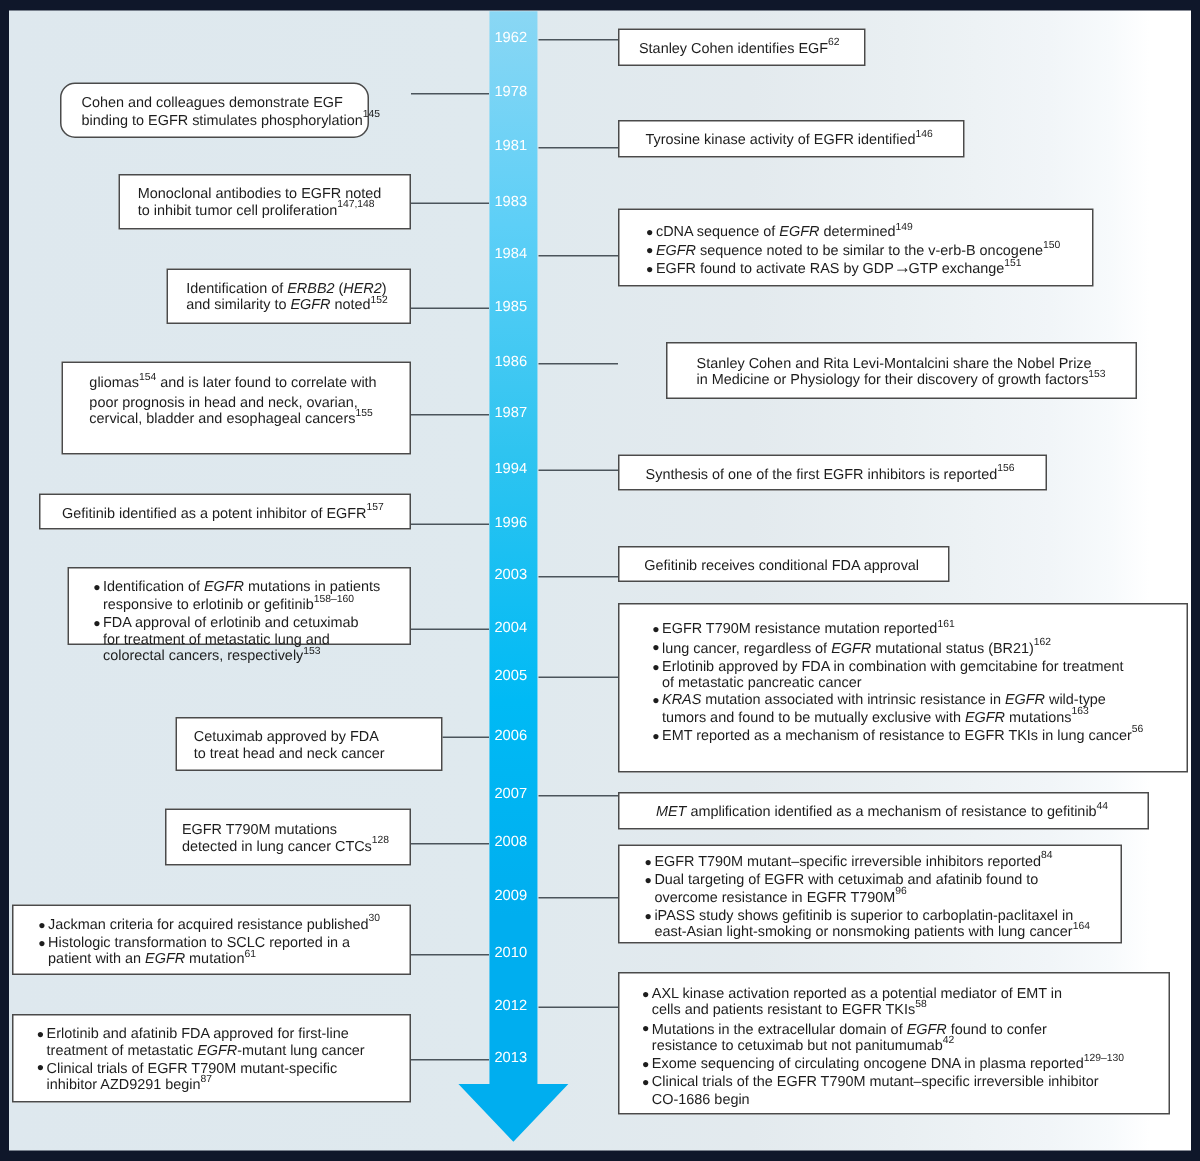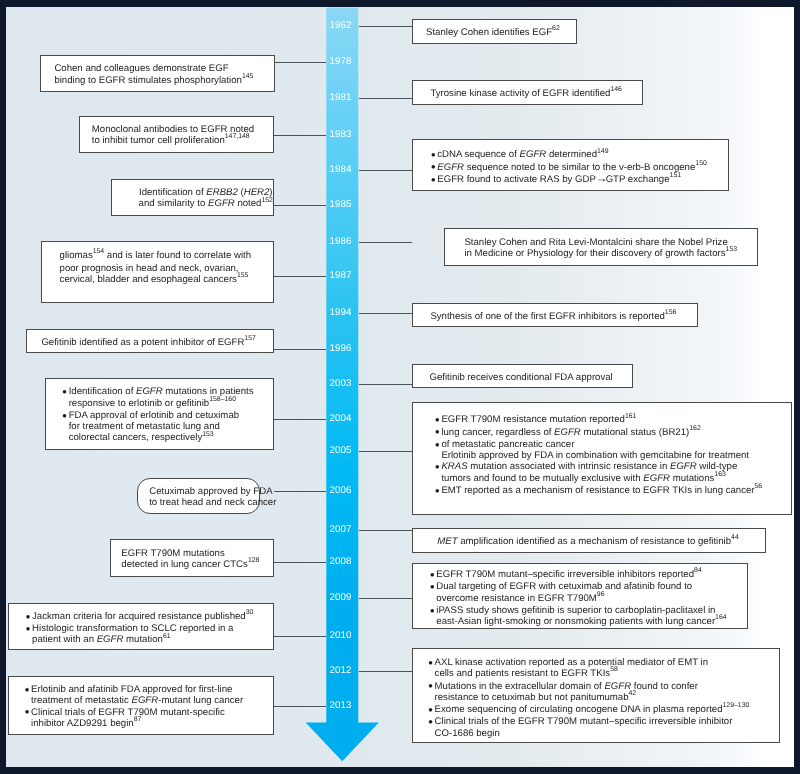--- a/index.html
+++ b/index.html
@@ -89,21 +89,21 @@
       <div class="lead" style="left: 274.1px; width: 51.7px; top: 636px;"></div>
       <div class="lead" style="left: 358.8px; width: 53.2px; top: 671px;"></div>
       <div class="lead" style="left: 274.1px; width: 51.7px; top: 706px;"></div>
     </div>
   <div id="boxes">
       <div class="box" style="left: 412px; top: 18.9px; width: 165px; height: 25.2px;">
         <div class="txt" style="left: 0px; top: 7.17px; width: 165px; text-align: left; padding-left: 13px;">
           <span class="ln">Stanley Cohen identifies EGF<sup>62</sup></span>
         </div>
       </div>
-      <div class="box" style="left: 39.9px; top: 54.6px; width: 235px; height: 37.6px;">
+      <div class="box" style="left: 39.9px; top: 54.6px; width: 206px; height: 37.6px; border-radius: 10px;">
         <div class="txt" style="left: 0px; top: 7.75px; width: 234.3px; text-align: left; padding-left: 13.5px;">
           <span class="ln">Cohen and colleagues demonstrate EGF</span>
           <span class="ln">binding to EGFR stimulates phosphorylation<sup>145</sup></span>
         </div>
       </div>
       <div class="box" style="left: 412px; top: 80.3px; width: 231px; height: 25px;">
         <div class="txt" style="left: 0px; top: 7.08px; width: 231px; text-align: left; padding-left: 17.4px;">
           <span class="ln">Tyrosine kinase activity of EGFR identified<sup>146</sup></span>
         </div>
       </div>
@@ -122,21 +122,21 @@
             <li>
               <span class="ln"><i>EGFR</i> sequence noted to be similar to the v-erb-B oncogene<sup>150</sup></span>
             </li>
             <li>
               <span class="ln">EGFR found to activate RAS by GDP<span class="arw">→</span>GTP exchange<sup>151</sup></span>
             </li>
           </ul>
         </div>
       </div>
       <div class="box" style="left: 111px; top: 178.6px; width: 163.2px; height: 37.3px;">
-        <div class="txt" style="left: 0px; top: 7.6px; width: 163.2px; text-align: center; padding-left: 12.2px;">
+        <div class="txt" style="left: 0px; top: 7.6px; width: 163.2px; text-align: left; padding-left: 12.2px;">
           <span class="ln">Identification of <i>ERBB2</i> (<i>HER2</i>)</span>
           <span class="ln">and similarity to <i>EGFR</i> noted<sup>152</sup></span>
         </div>
       </div>
       <div class="box" style="left: 411.6px; top: 227.5px; width: 314px; height: 38.6px; margin-left: 32px;">
         <div class="txt" style="left: 0px; top: 8.25px; width: 317.5px; text-align: left; padding-left: 19.8px;">
           <span class="ln">Stanley Cohen and Rita Levi-Montalcini share the Nobel Prize</span>
           <span class="ln">in Medicine or Physiology for their discovery of growth factors<sup>153</sup></span>
         </div>
       </div>
@@ -155,21 +155,21 @@
       <div class="box" style="left: 26.2px; top: 328.6px; width: 247.9px; height: 24.9px;">
         <div class="txt" style="left: 0px; top: 7.02px; width: 247.9px; text-align: left; padding-left: 14.2px;">
           <span class="ln">Gefitinib identified as a potent inhibitor of EGFR<sup>157</sup></span>
         </div>
       </div>
       <div class="box" style="left: 412px; top: 364.2px; width: 220.5px; height: 24.2px;">
         <div class="txt" style="left: 0px; top: 6.67px; width: 220.5px; text-align: left; padding-left: 16.5px;">
           <span class="ln">Gefitinib receives conditional FDA approval</span>
         </div>
       </div>
-      <div class="box" style="left: 45.2px; top: 377.9px; width: 229px; height: 72px;">
+      <div class="box" style="left: 45.2px; top: 377.9px; width: 229px; height: 52px;">
         <div class="txt" style="left: 0px; top: 7.58px; width: 229px;">
           <ul class="b" style="margin-left: 17.3px;">
             <li>
               <span class="ln">Identification of <i>EGFR</i> mutations in patients</span>
               <span class="ln ind2">responsive to erlotinib or gefitinib<sup>158–160</sup></span>
             </li>
             <li>
               <span class="ln">FDA approval of erlotinib and cetuximab</span>
               <span class="ln ind2">for treatment of metastatic lung and</span>
               <span class="ln ind2">colorectal cancers, respectively<sup>153</sup></span>
@@ -180,34 +180,34 @@
       <div class="box" style="left: 412px; top: 401.5px; width: 380.4px; height: 113.4px;">
         <div class="txt" style="left: 0px; top: 11.9px; width: 380.4px;">
           <ul class="b" style="margin-left: 23.2px;">
             <li>
               <span class="ln">EGFR T790M resistance mutation reported<sup>161</sup></span>
             </li>
             <li>
               <span class="ln ind2">lung cancer, regardless of <i>EGFR</i> mutational status (BR21)<sup>162</sup></span>
             </li>
             <li>
+              <span class="ln">Erlotinib approved by FDA in combination with gemcitabine for treatment</span>
               <span class="ln ind2">of metastatic pancreatic cancer</span>
-              <span class="ln">Erlotinib approved by FDA in combination with gemcitabine for treatment</span>
             </li>
             <li>
               <span class="ln"><i>KRAS</i> mutation associated with intrinsic resistance in <i>EGFR</i> wild-type</span>
               <span class="ln ind2">tumors and found to be mutually exclusive with <i>EGFR</i> mutations<sup>163</sup></span>
             </li>
             <li>
               <span class="ln">EMT reported as a mechanism of resistance to EGFR TKIs in lung cancer<sup>56</sup></span>
             </li>
           </ul>
         </div>
       </div>
-      <div class="box" style="left: 137px; top: 478.1px; width: 123px; height: 35.5px; border-radius: 13px;">
+      <div class="box" style="left: 117px; top: 478.1px; width: 178px; height: 35.5px;">
         <div class="txt" style="left: 0px; top: 6.7px; width: 153.4px; text-align: left; padding-left: 11.2px;">
           <span class="ln">Cetuximab approved by FDA</span>
           <span class="ln">to treat head and neck cancer</span>
         </div>
       </div>
       <div class="box" style="left: 412px; top: 528.1px; width: 353.8px; height: 24.6px;">
         <div class="txt" style="left: 0px; top: 6.88px; width: 353.8px; text-align: left; padding-left: 24.3px;">
           <span class="ln"><i>MET</i> amplification identified as a mechanism of resistance to gefitinib<sup>44</sup></span>
         </div>
       </div>

